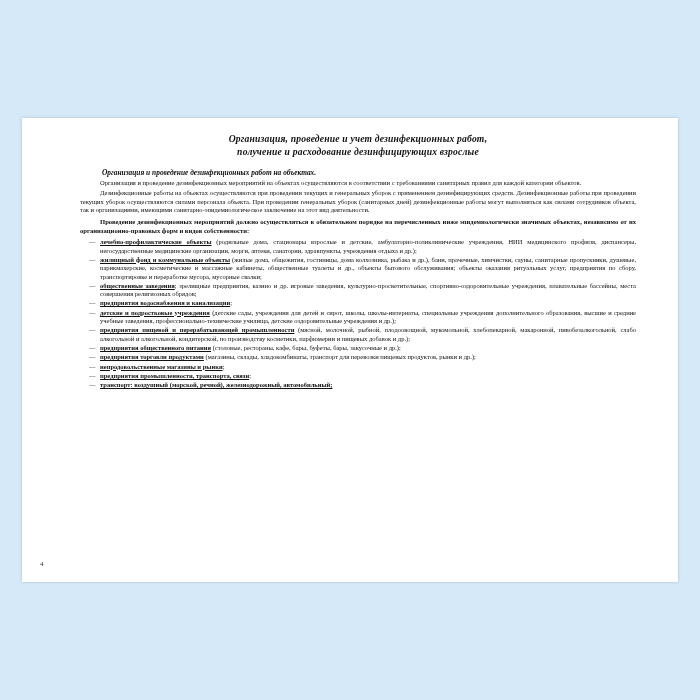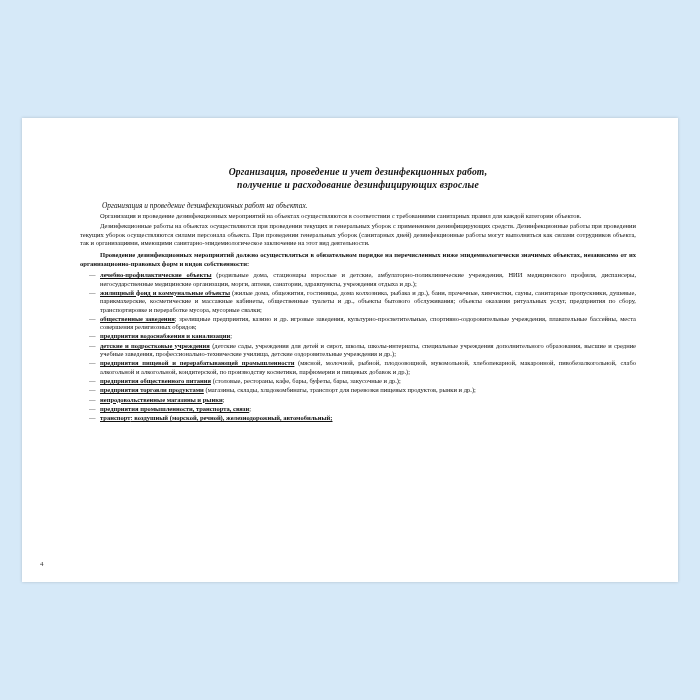--- a/index.html
+++ b/index.html
@@ -23,35 +23,35 @@
     box-shadow: 0 0 3px rgba(0,0,0,0.18);
   }
   .page {
     position: absolute;
     left: 22px;
     top: 118px;
     width: 656px;
     height: 464px;
     background: #ffffff;
     box-sizing: border-box;
-    padding: 48px 42px 20px 58px;
+    padding: 15px 42px 20px 58px;
   }
   .doc-title {
     text-align: center;
     font-weight: bold;
     font-style: italic;
     font-size: 9.6px;
     line-height: 1.35;
     color: #111;
     margin: 0 0 9px 0;
     letter-spacing: 0.02em;
   }
   .doc-title .t2 { display: block; }
   .sec-head {
-    font-weight: normal;
+    font-weight: bold;
     font-style: italic;
     font-size: 7.4px;
     color: #111;
     margin: 0 0 2px 0;
     text-indent: 22px;
   }
   p.para {
     margin: 0 0 2px 0;
     font-size: 6.5px;
     line-height: 1.28;

